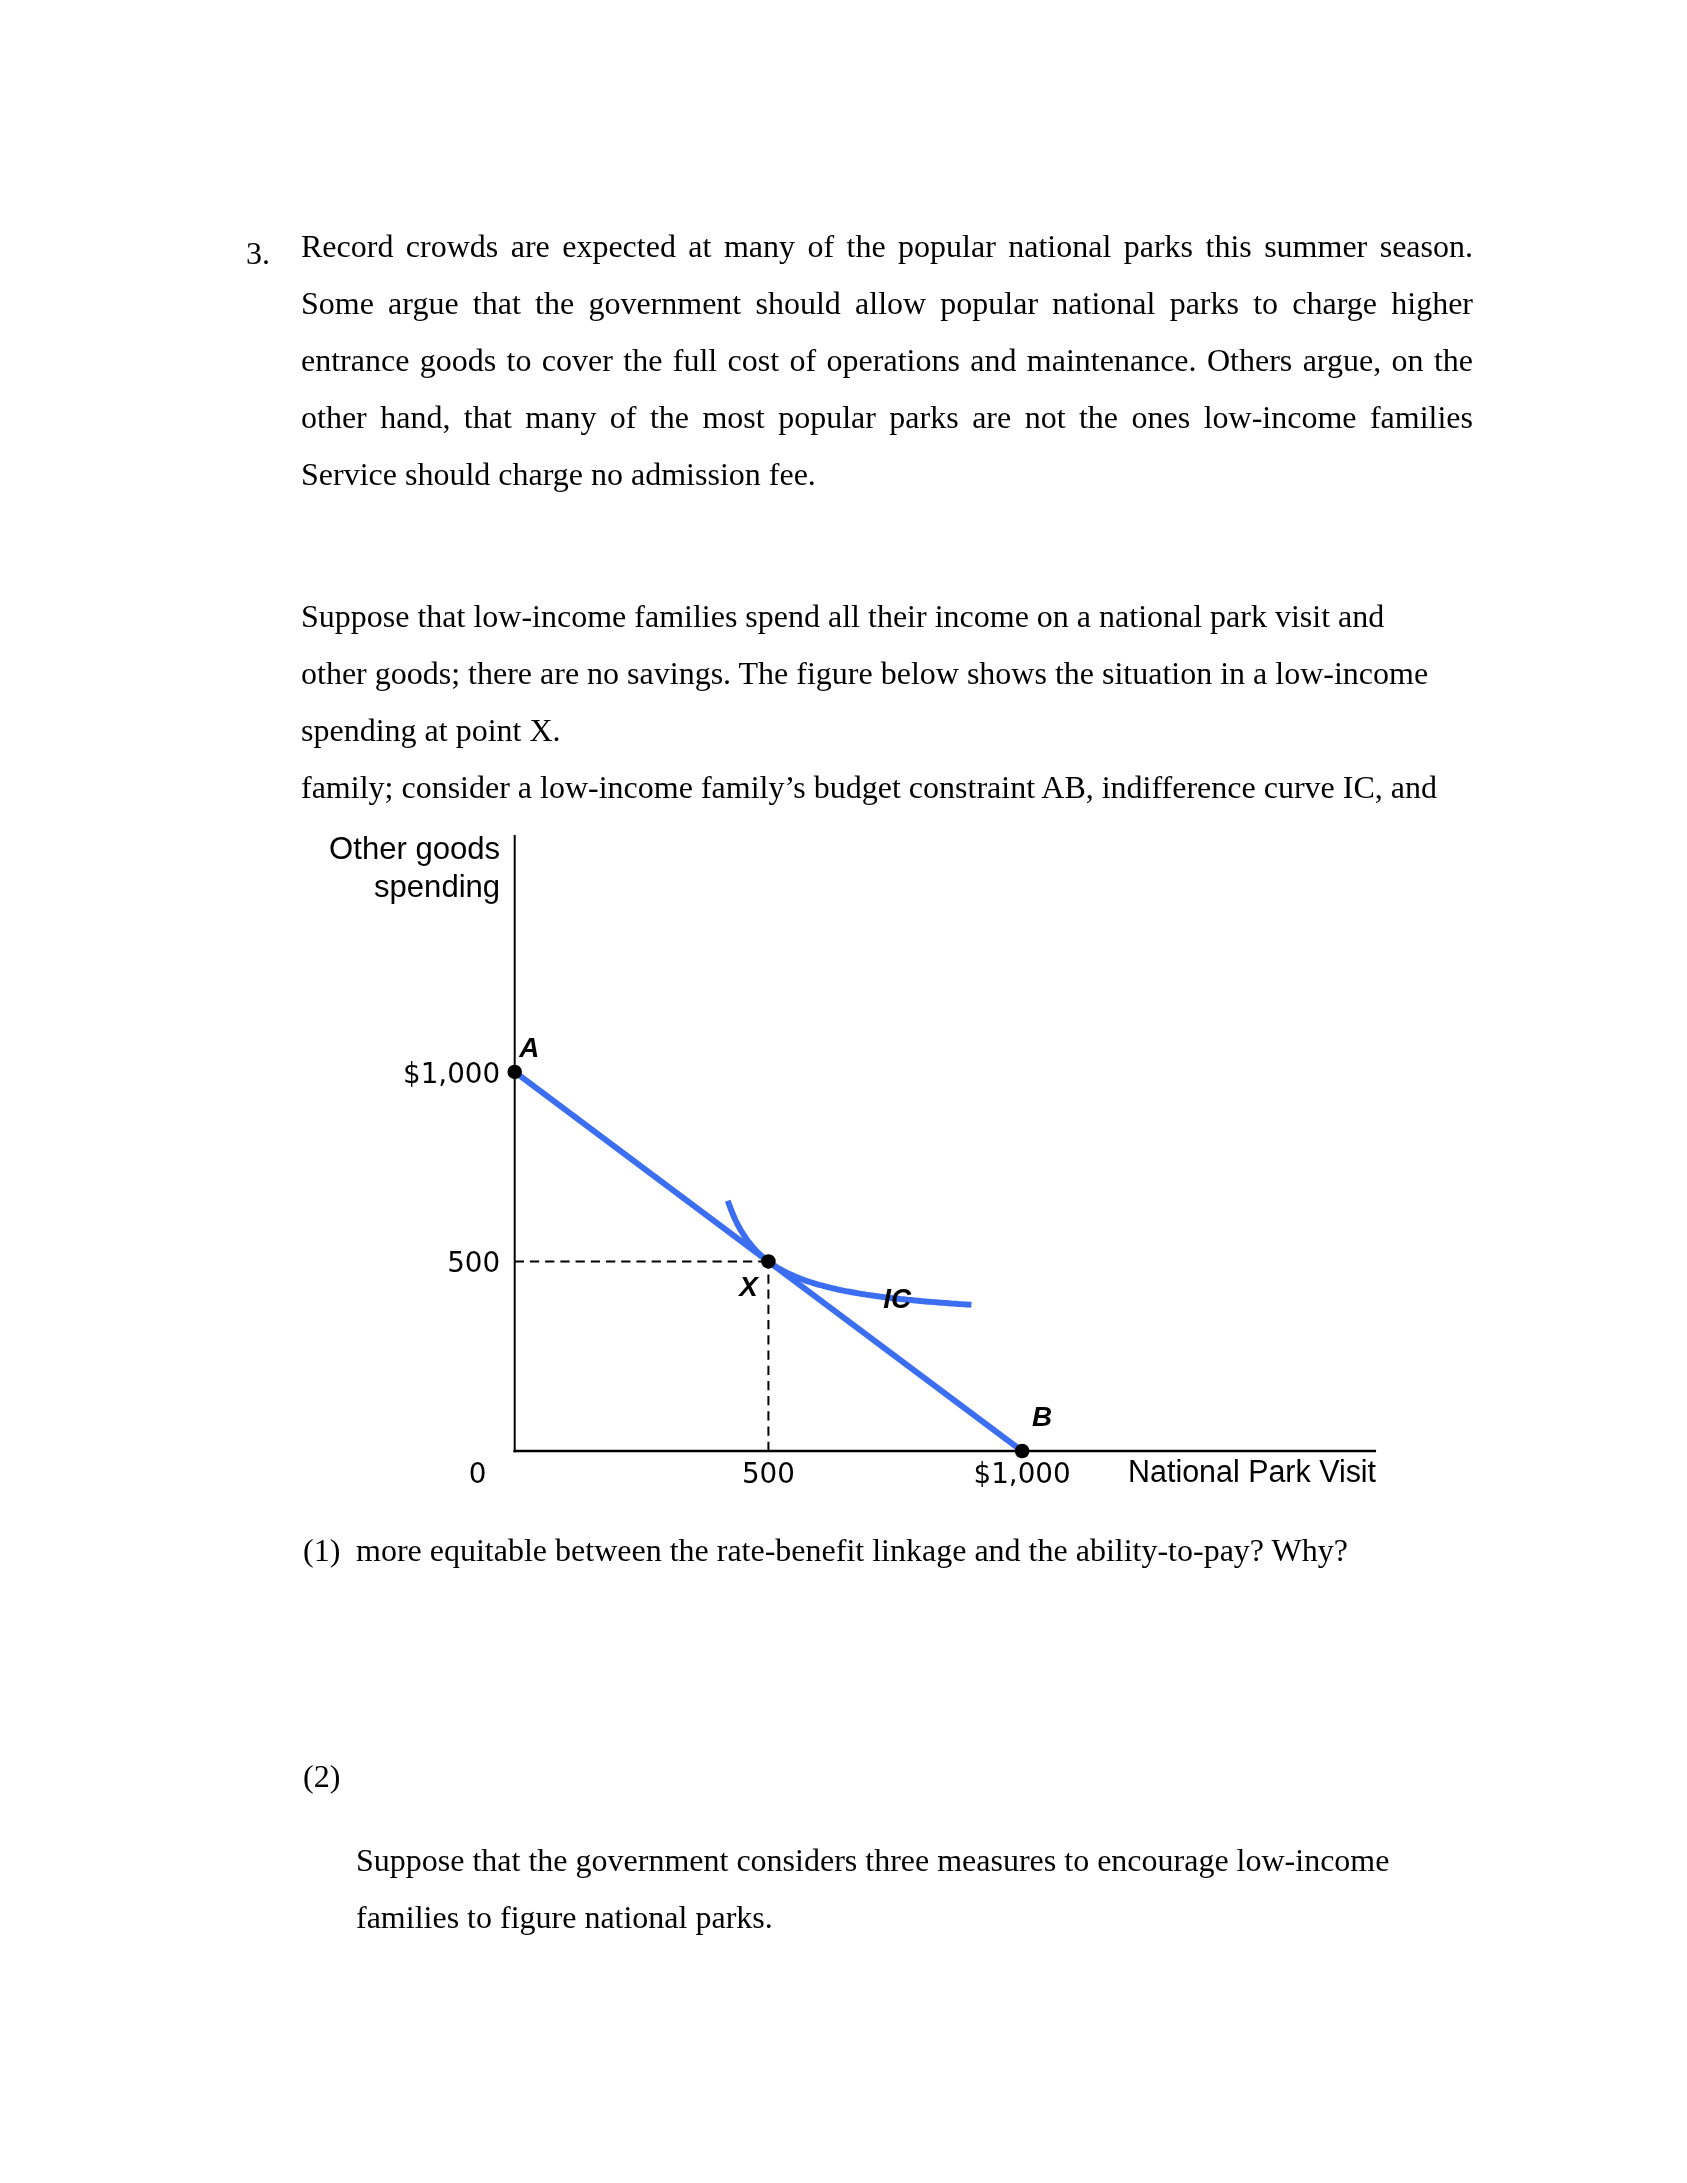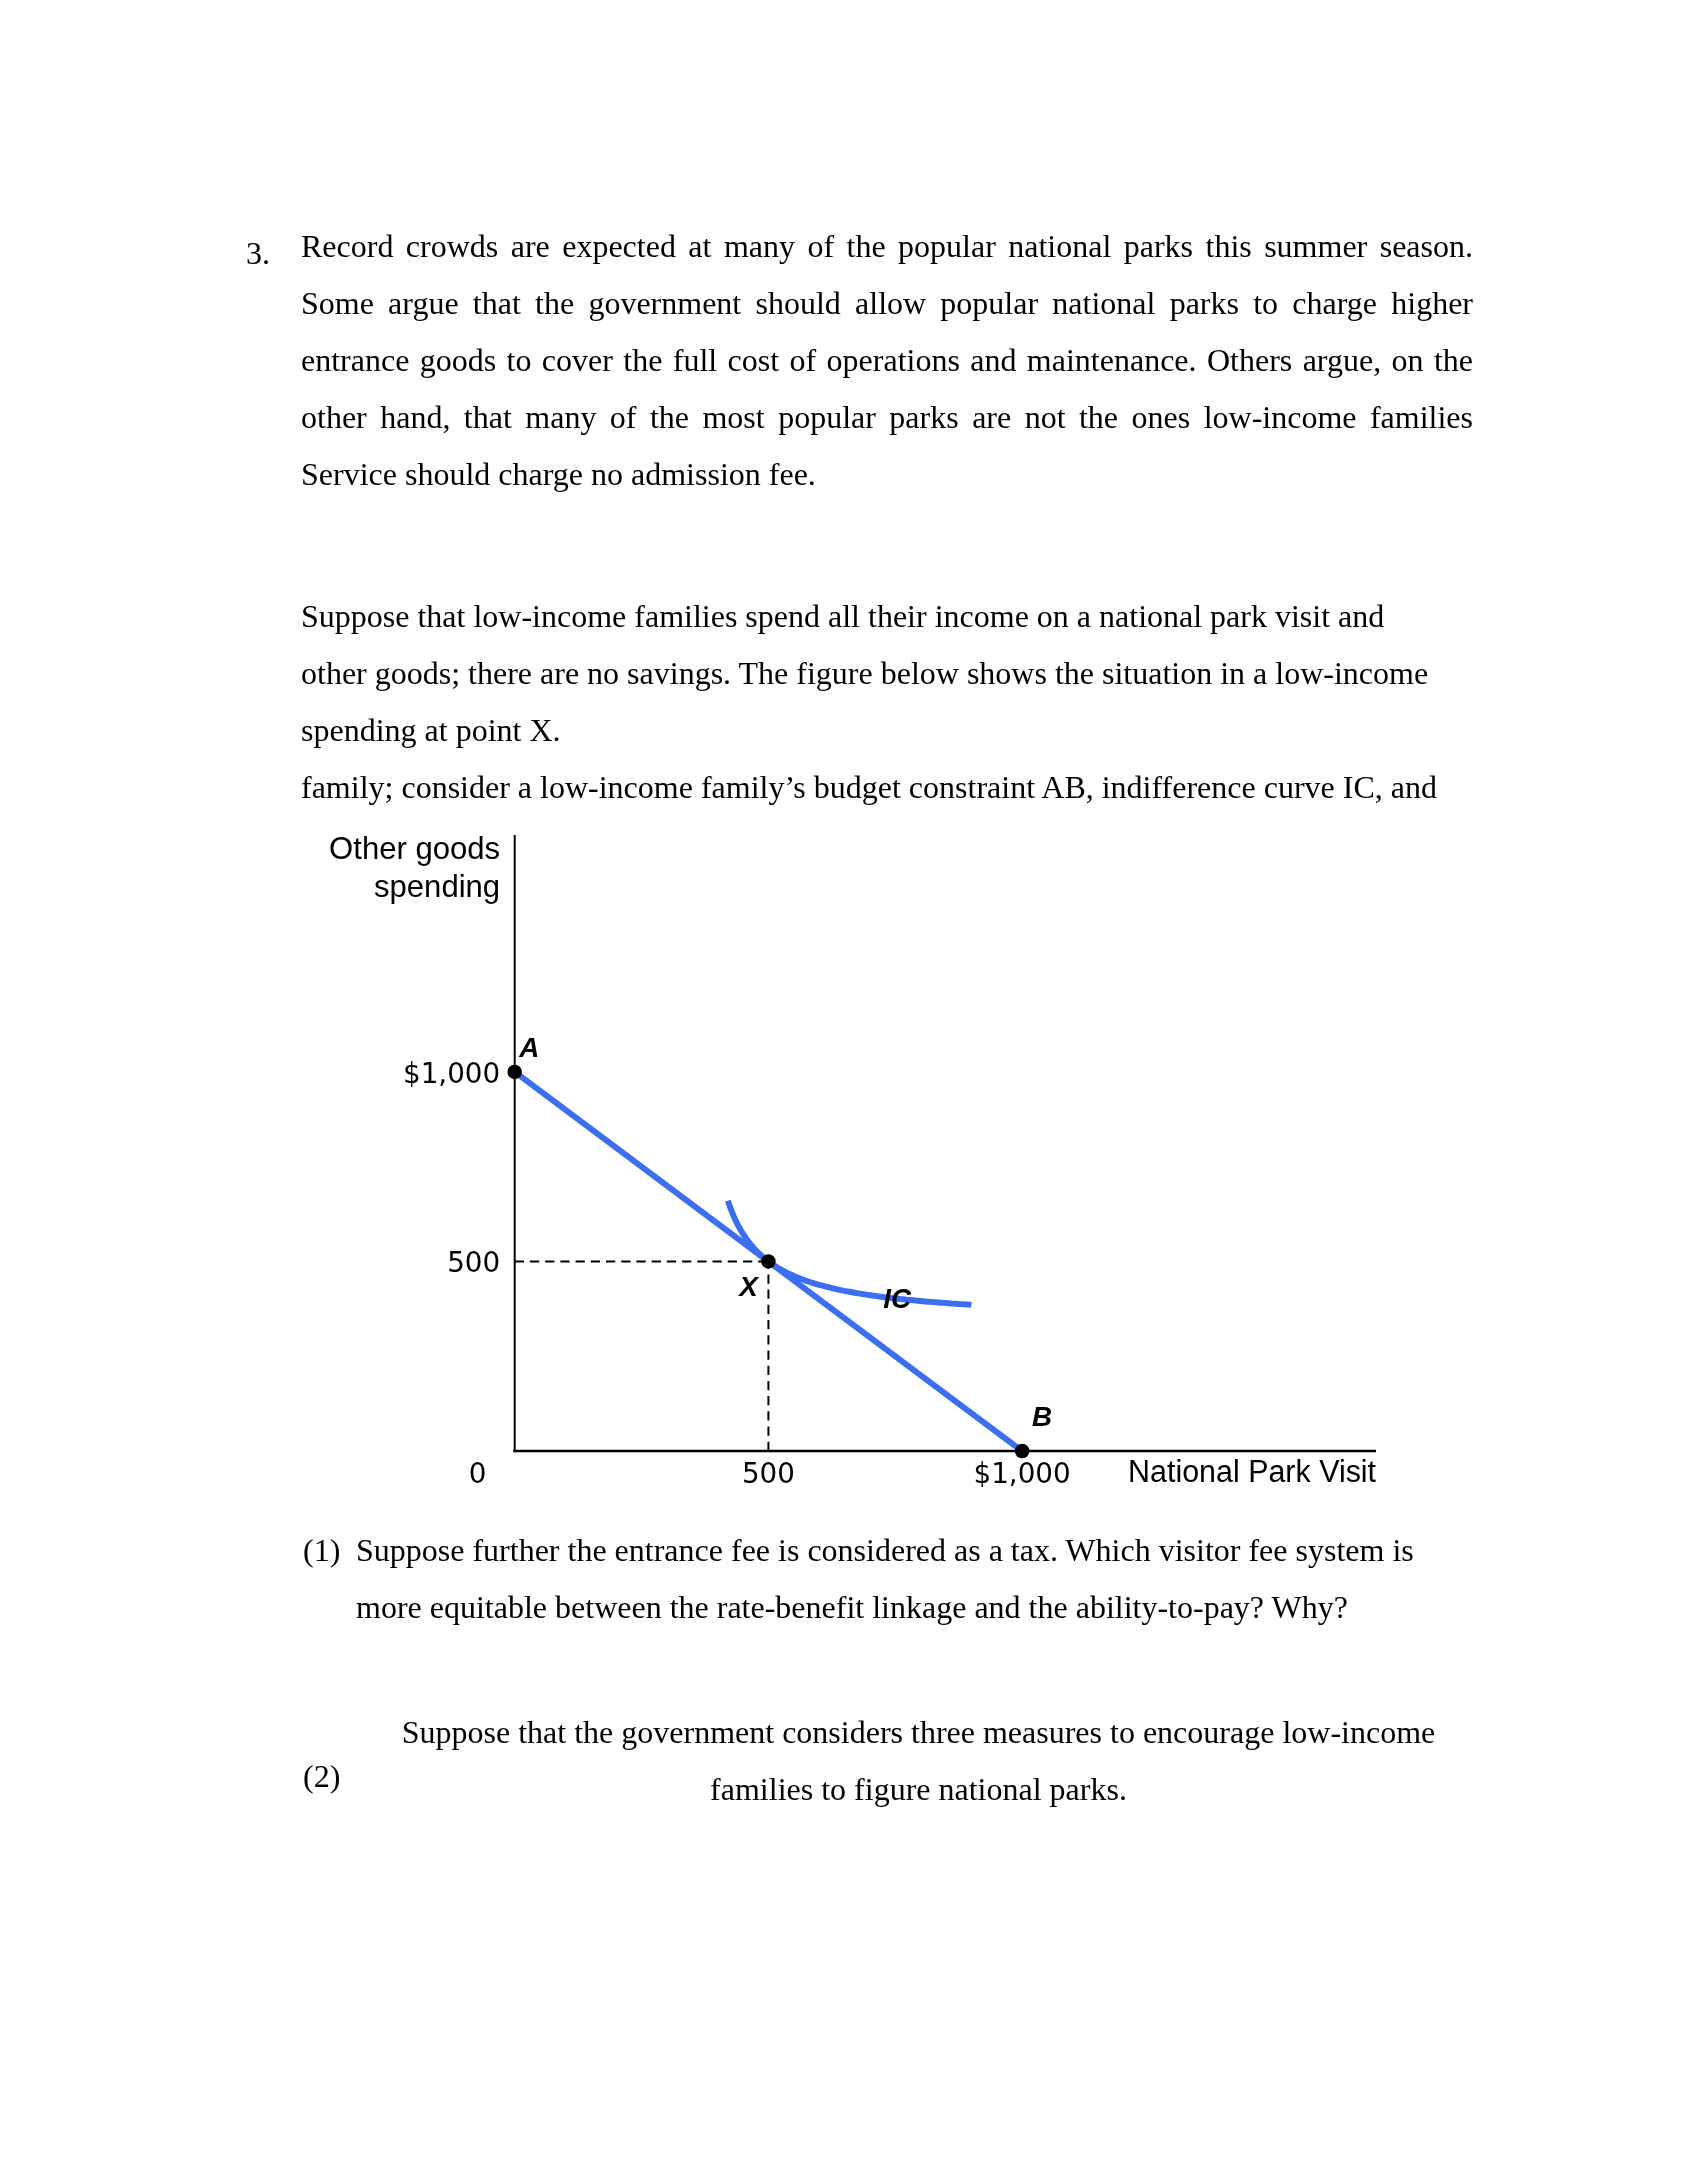--- a/index.html
+++ b/index.html
@@ -59,22 +59,21 @@
       <text x="756" y="1636" font-size="42" text-anchor="end" font-family="DejaVu Sans, sans-serif">$1,000</text>
       <text x="722" y="2242" font-size="42" text-anchor="middle" font-family="DejaVu Sans, sans-serif">0</text>
       <text x="1161.5" y="2242" font-size="42" text-anchor="middle" font-family="DejaVu Sans, sans-serif">500</text>
       <text x="1545" y="2242" font-size="42" text-anchor="middle" font-family="DejaVu Sans, sans-serif">$1,000</text>
     </g>
   <text x="2080" y="2240" font-size="46" text-anchor="end" font-family="Liberation Sans, sans-serif">National Park Visit</text>
 </svg>
 
 <div class="num" style="left:303px; top:1522px;">(1)</div>
 <div class="para" style="left:356px; top:1522px; width:1125px;">
-  <span class="line">Suppose further the entrance fee is considered as a tax. Which visitor fee system is</span>
   <span class="line">more equitable between the rate-benefit linkage and the ability-to-pay? Why?</span>
 </div>
 
 <div class="num" style="left:303px; top:1748px;">(2)</div>
-<div class="para" style="left:356px; top:1704px; width:1125px;text-align:center;">
+<div class="para" style="left:356px; top:1832px; width:1125px;">
   <span class="line">Suppose that the government considers three measures to encourage low-income</span>
   <span class="line">families to figure national parks.</span>
 </div>
 
 
 </body></html>

